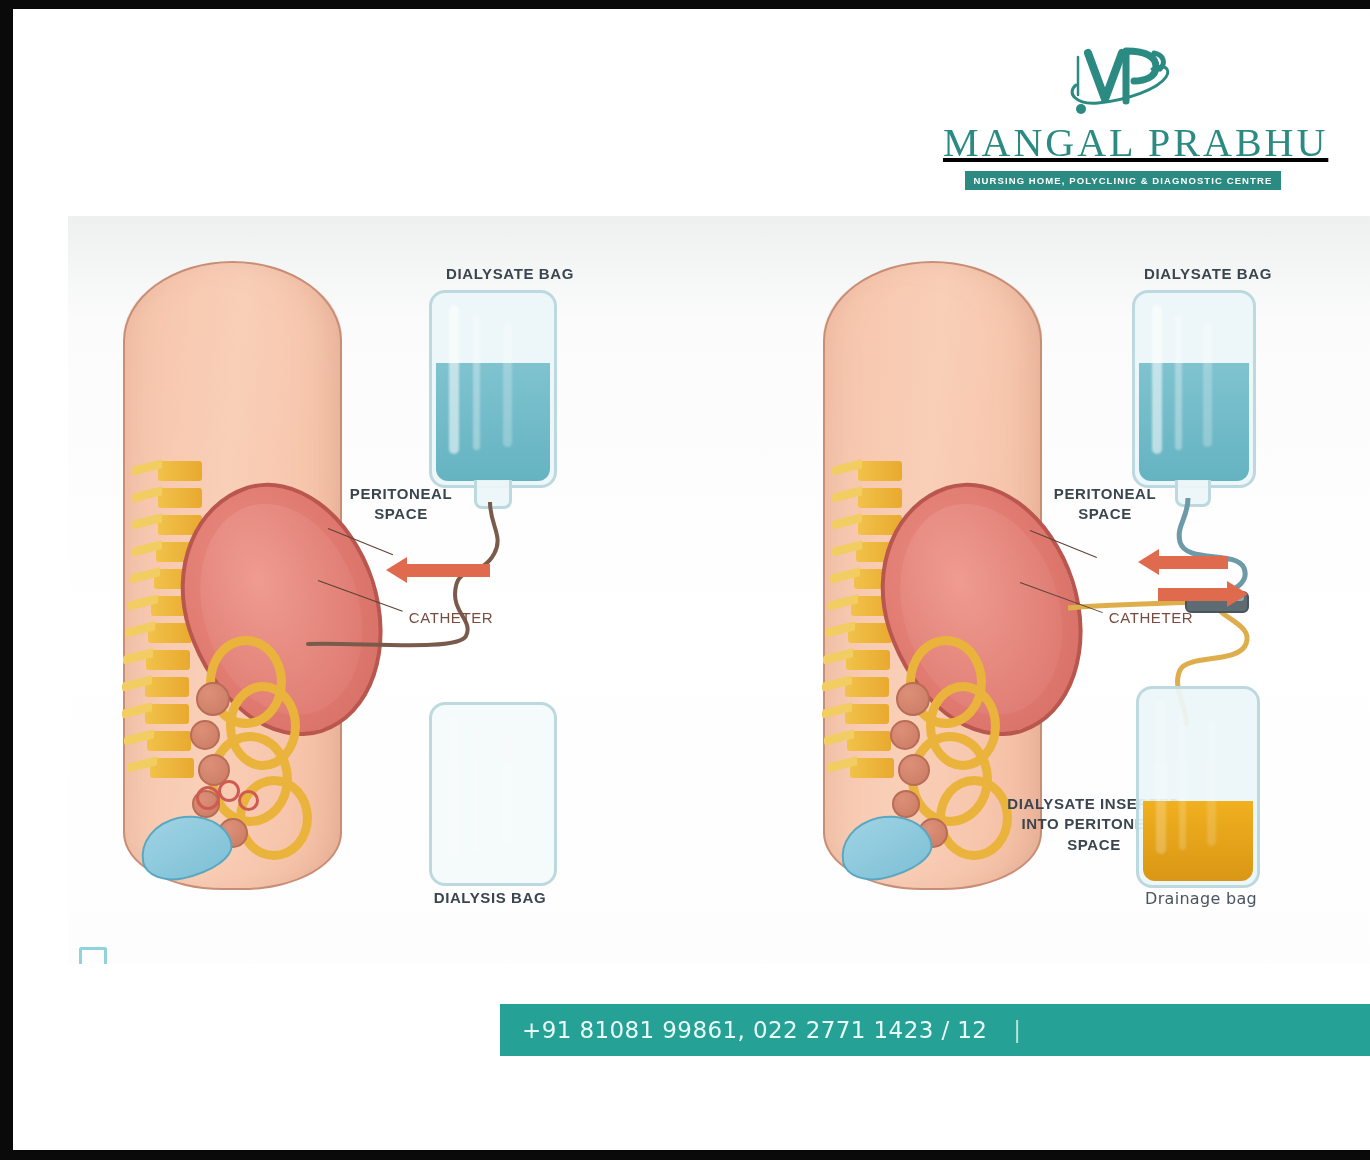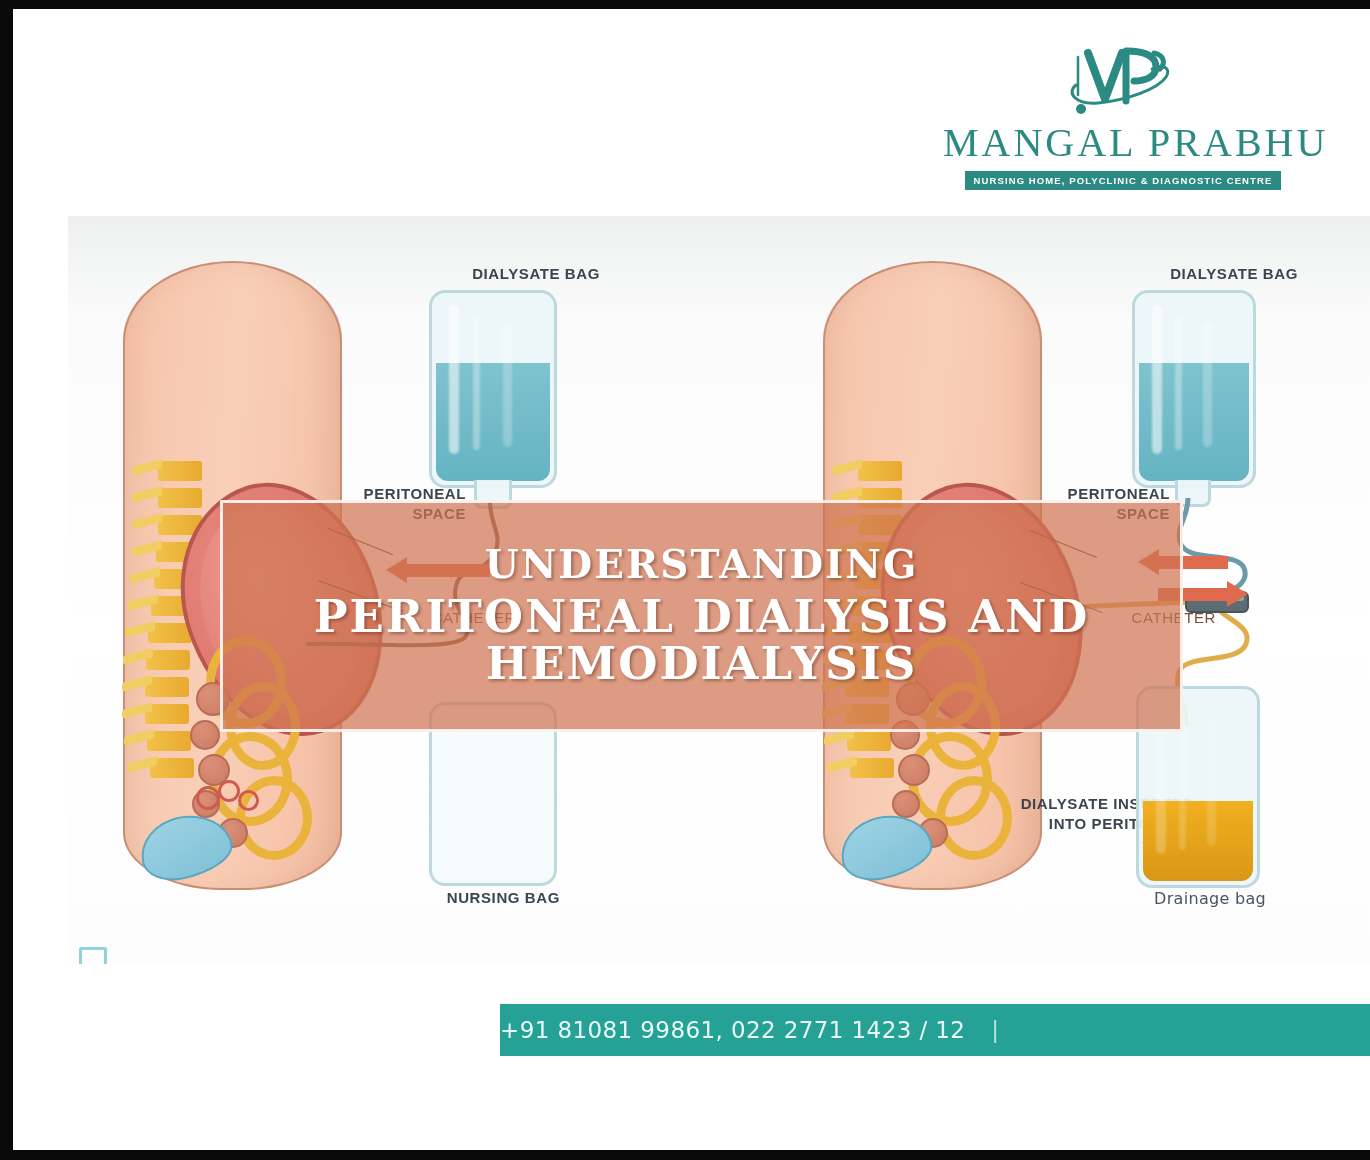--- a/index.html
+++ b/index.html
@@ -22,20 +22,21 @@
     box-shadow: 0 0 2px rgba(0,0,0,.35);
     overflow: hidden;
   }
 
   
   #logo {
     position: absolute;
     left: 930px; top: 34px;
     width: 360px; height: 155px;
     text-align: center;
+    text-decoration: underline;
   }
   #logo-mark {
     height: 76px;
     display: flex; align-items: flex-end; justify-content: center;
   }
   #logo-name {
     font-family: "Liberation Serif", serif;
     font-size: 40px;
     letter-spacing: 3px;
     color: #2b8a82;
@@ -199,21 +200,21 @@
     position:absolute;
     font-family: "Liberation Sans", sans-serif;
     font-weight: bold;
     color: #3b4550;
     font-size: 15px;
     letter-spacing: .6px;
     line-height: 1.35;
     white-space: pre-line;
   }
   .lbl.brown { color: #7a4c3e; font-weight: normal; }
-  .lbl.center { text-align:right; }
+  .lbl.center { text-align:center; }
   .lbl.script {
     font-family: "DejaVu Sans", sans-serif;
     font-weight: normal;
     color: #4a5560;
     font-size: 16px;
     letter-spacing: .3px;
   }
 
   
   .leader {
@@ -275,21 +276,21 @@
     display:flex; align-items:center;
     overflow:hidden;
   }
   #footer-bar .ft {
     font-family: "DejaVu Sans", sans-serif;
     color: #eafaf7;
     font-size: 23px;
     letter-spacing: .4px;
     white-space: nowrap;
   }
-  #footer-phone { }
+  #footer-phone { margin-left: 22px; }
   #footer-sep   { margin: 0 26px; opacity:.75; }
   #footer-web   { }
 
   
   #bracket-artifact {
     position:absolute;
     left: 66px; top: 938px;
     width: 22px; height: 14px;
     border: 3px solid #8fd3dd;
     border-bottom: none;
@@ -399,21 +400,21 @@
           <div class="arrow left" style="left:338px; top:348px; width:84px;"></div>
 
           <div class="lbl brown center" style="left:318px; top:392px; width:130px;">CATHETER</div>
           <div class="leader" style="left:250px; top:364px; width:90px; transform:rotate(20deg);"></div>
 
           <div class="bag" style="left:361px; top:486px; width:122px; height:178px; background:rgba(244,250,251,.9);">
             <div class="bag-sheen" style="opacity:.38"></div>
             <div class="bag-sheen s2" style="opacity:.3"></div>
             <div class="bag-sheen s3" style="opacity:.25"></div>
           </div>
-          <div class="lbl center" style="left:352px; top:672px; width:140px;">NURSING BAG</div>
+          <div class="lbl center" style="left:352px; top:672px; width:140px;">DIALYSIS BAG</div>
         </div>
 
         <div class="diagram" id="diagram-right">
 
           <div class="torso">
             <div class="torso-waist"></div>
           </div>
 
           <div class="spine">
             <div class="vert" style="top:0px;"></div>   
@@ -497,24 +498,20 @@
             <div class="bag-sheen" style="opacity:.4"></div>
             <div class="bag-sheen s2" style="opacity:.32"></div>
             <div class="bag-sheen s3" style="opacity:.28"></div>
           </div>
           <div class="lbl script center" style="left:368px; top:672px; width:130px;">Drainage bag</div>
         </div>
 
       </div>
     </div>
 
-    <div id="title-banner">
-      <div class="tl" id="title-line1">UNDERSTANDING</div>
-      <div class="tl" id="title-line2">PERITONEAL DIALYSIS AND HEMODIALYSIS</div>
-    </div>
 
     <div id="bracket-artifact"></div>
 
     <div id="footer-bar">
       <span class="ft" id="footer-phone">+91 81081 99861, 022 2771 1423 / 12</span>
       <span class="ft" id="footer-sep">|</span>
     </div>
 
   </div>
 </div>

